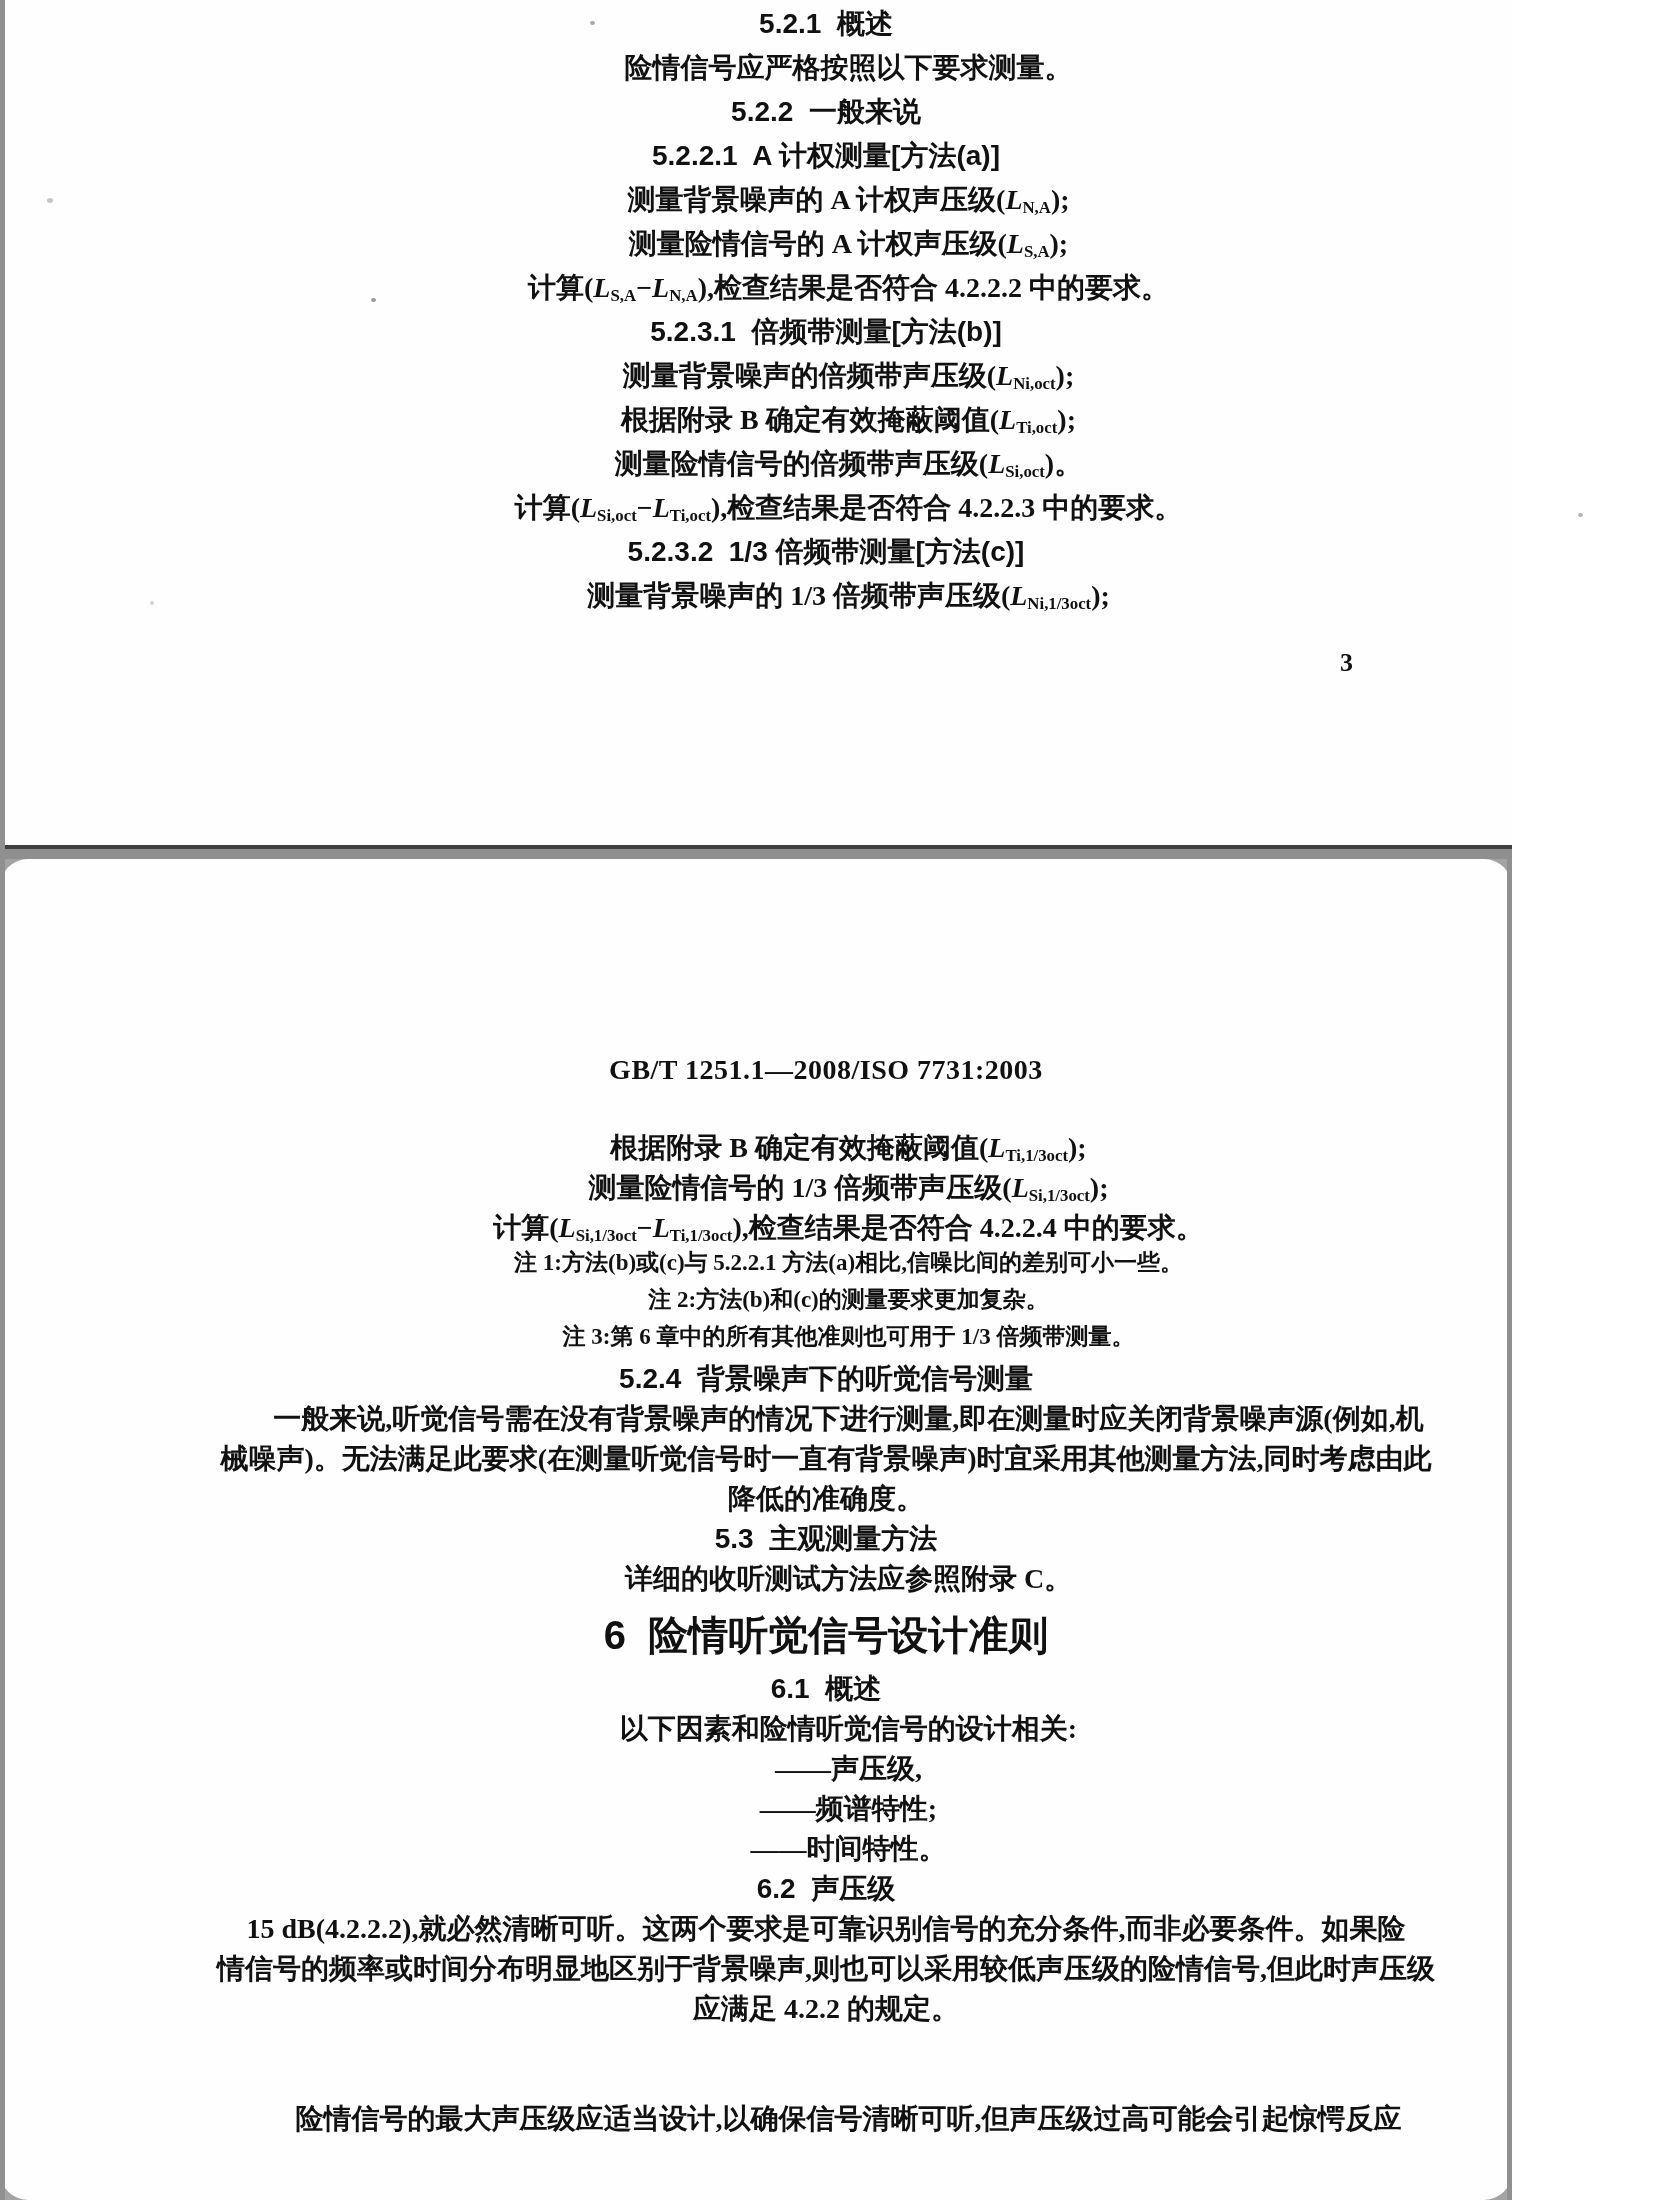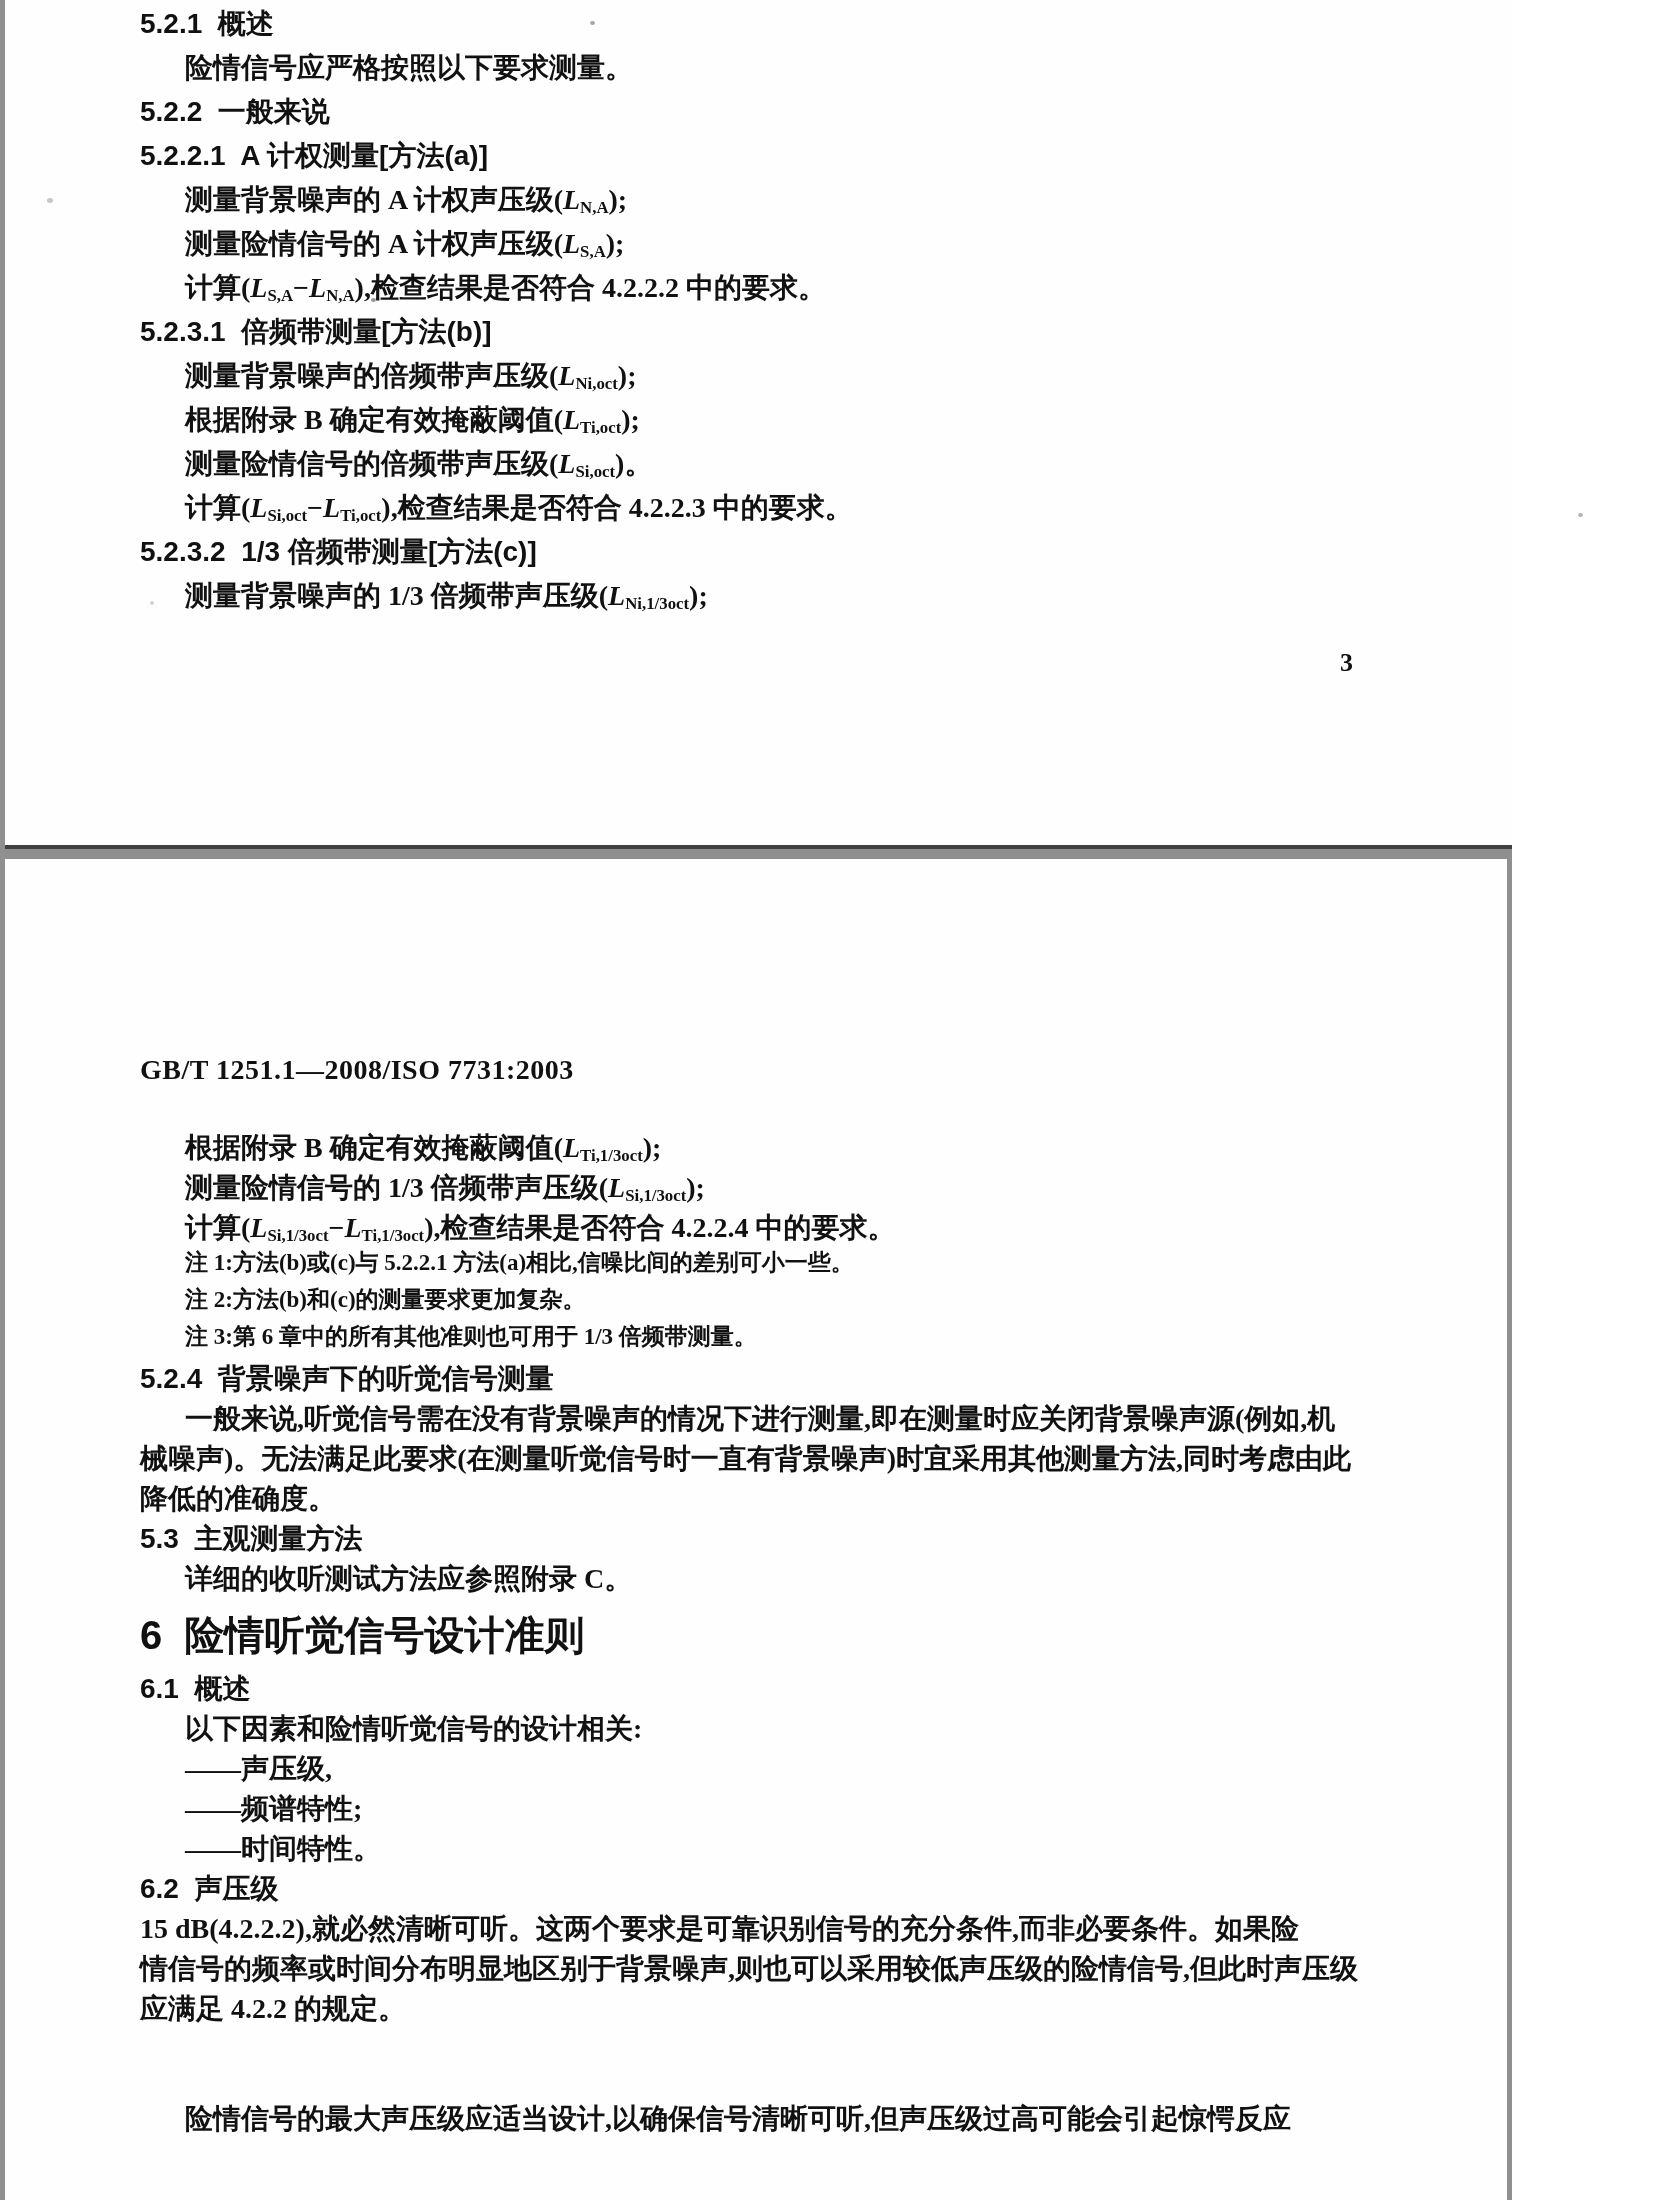--- a/index.html
+++ b/index.html
@@ -1,26 +1,26 @@
 <!DOCTYPE html>
 <html><head>
 <meta charset="utf-8">
 <style>
   html, body { margin:0; padding:0; width:1655px; height:2200px; overflow:hidden;
     background:#ffffff; font-family:"Liberation Serif", serif; color:#111111; }
-  .viewer { position:relative; width:1512px; height:2200px; background:#a3a3a3; }
+  .viewer { position:relative; width:1512px; height:2200px; background:#a3a3a3;text-align:center; }
 
   .edge-left  { position:absolute; left:0; top:0; width:5px; height:2200px; background:#909090; z-index:9; }
   .edge-right { position:absolute; right:0; top:859px; width:5px; height:1341px; background:#909090; z-index:9; }
 
   .page { position:relative; background:#fffefe; box-sizing:border-box; }
   #page1 { height:845px; padding:2px 0 0 140px; }
   .sep-dark { height:4px;  background:#404040; }
   .sep-gray { height:10px; background:#8f8f8f; }
-  #page2 { height:1341px; padding:191px 0 0 140px; overflow:hidden; }
+  #page2 { height:1341px; padding:191px 0 0 140px; overflow:hidden;border-radius:28px; }
 
   .ln { white-space:pre; }
   .p1ln { height:44px; line-height:44px; font-size:28px; }
   .p2ln { height:40px; line-height:48px; font-size:28px; }
   .h1 { font-family:"Liberation Sans", sans-serif; font-weight:bold; font-size:40px; }
   .h2 { font-family:"Liberation Sans", sans-serif; font-weight:bold; }
   .body { padding-left:45px; font-weight:600; }
   .cont { font-weight:600; }
   .note { padding-left:45px; height:37px; line-height:37px; font-size:23px; font-weight:600; white-space:pre; }
   .mt34 { margin-top:34px; } .mt16 { margin-top:16px; }

